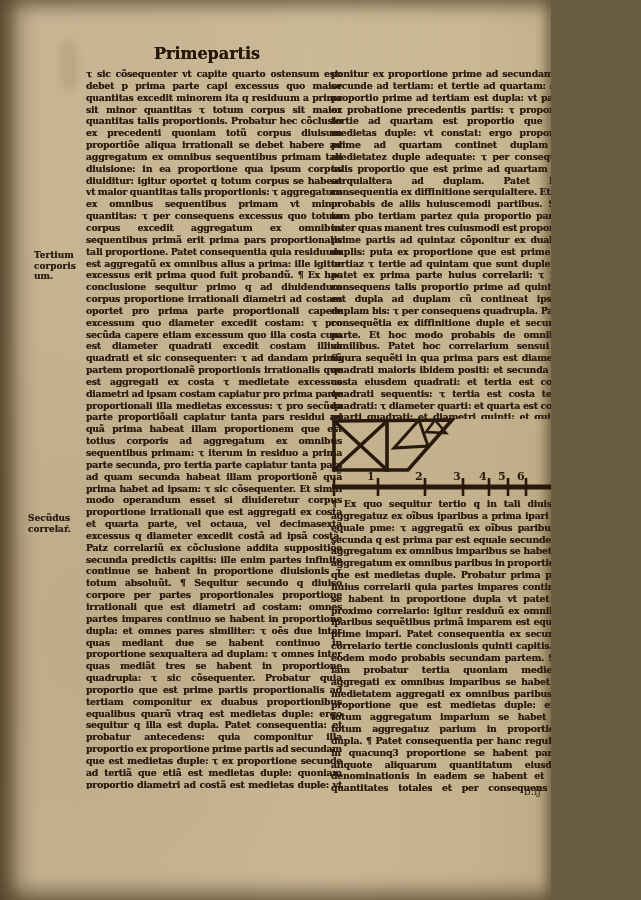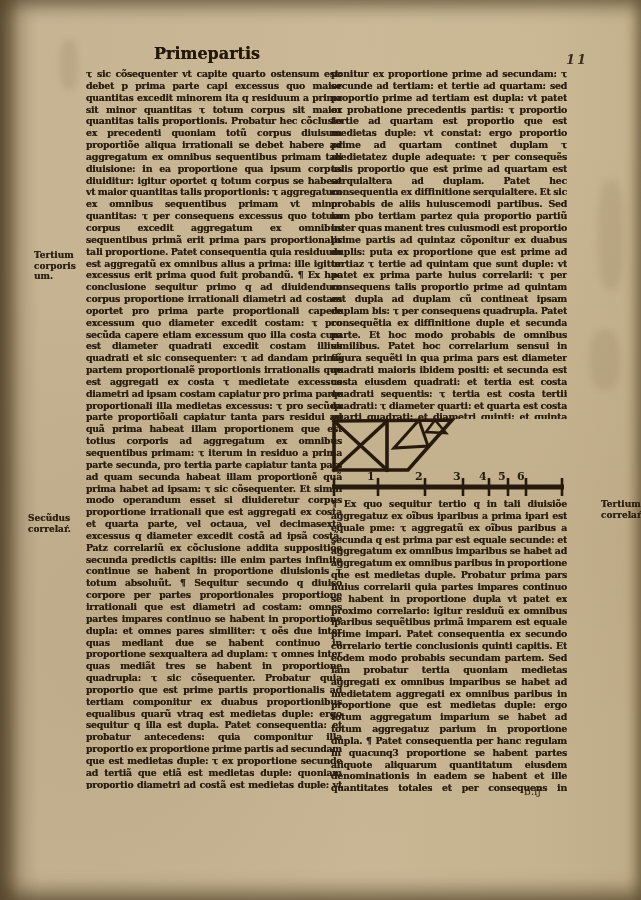--- a/index.html
+++ b/index.html
@@ -1,18 +1,18 @@
 <!DOCTYPE html>
 <html><head>
 <meta charset="utf-8">
 <style>
   * { margin:0; padding:0; box-sizing:border-box; }
   html,body { background:#6b5c44; }
   .page {
-    position:relative; width:641px; height:900px; overflow:hidden;
+    position:relative; width:551px; height:900px; overflow:hidden;
     background:
       radial-gradient(ellipse at 85% 12%, rgba(220,205,170,.25), transparent 40%),
       radial-gradient(ellipse at 20% 70%, rgba(120,95,60,.12), transparent 45%),
       radial-gradient(ellipse at 70% 50%, rgba(170,150,110,.15), transparent 55%),
       linear-gradient(90deg, #8d7b5c 0, #a08c69 8px, #bca989 20px, #c6b493 40px, #c9b795 55%, #c5b28f 85%, #bfac88 98%, #b3a07c 100%),
       #c6b493;
     box-shadow: inset 0 10px 14px rgba(70,55,30,.30),
                 inset 0 -12px 16px rgba(70,55,30,.38),
                 inset 16px 0 18px rgba(60,45,25,.42),
                 inset -6px 0 10px rgba(100,85,55,.28);

